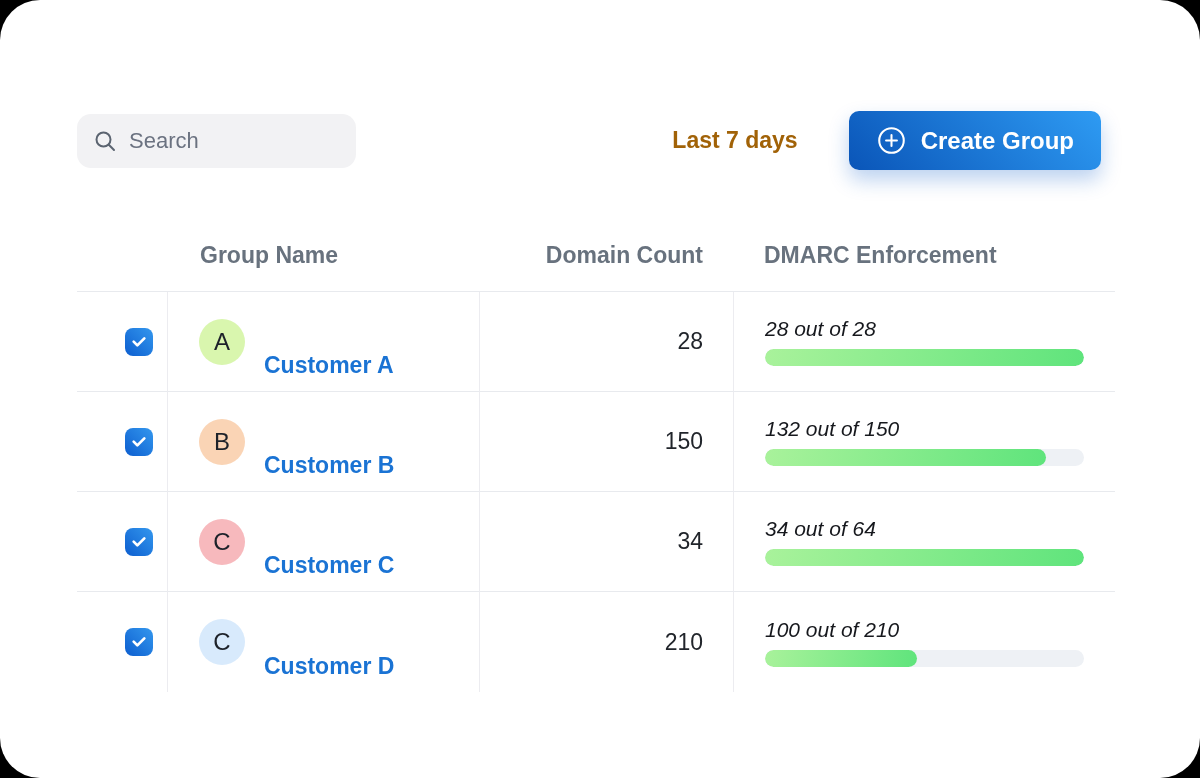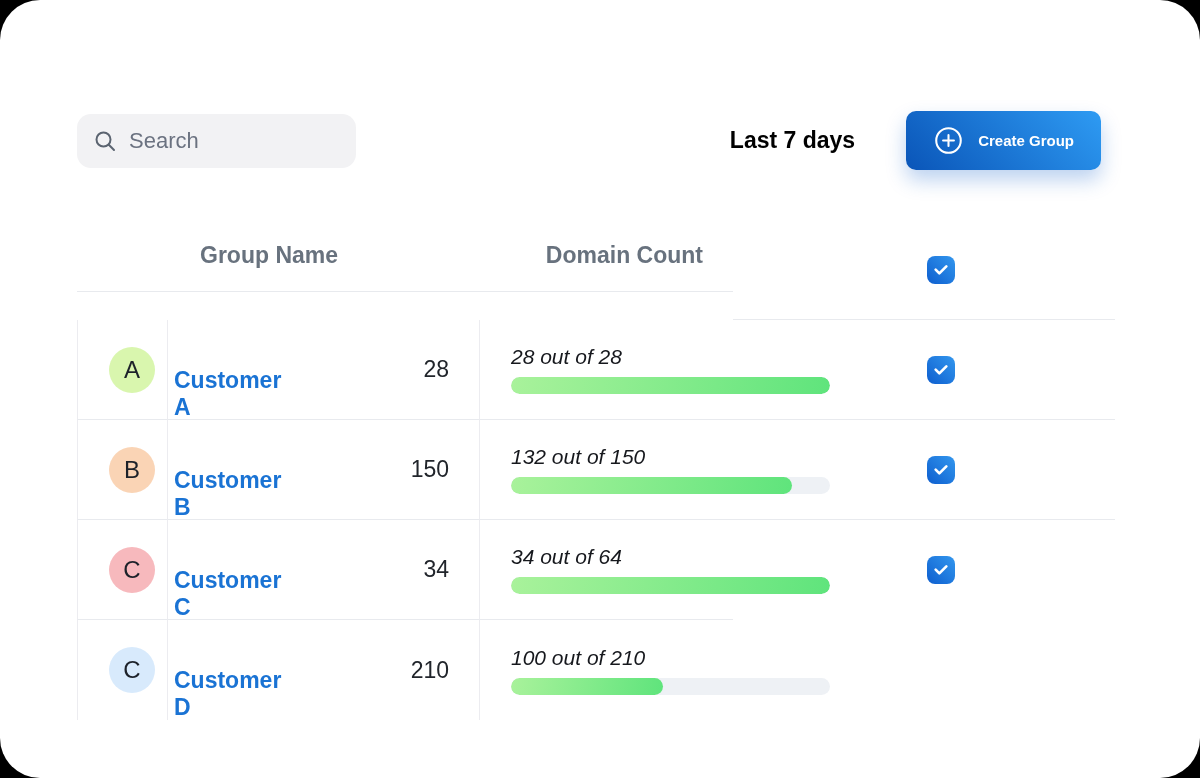--- a/index.html
+++ b/index.html
@@ -33,30 +33,30 @@
   }
   .search-box svg { flex: 0 0 auto; }
   .search-box input {
     border: none; outline: none; background: transparent;
     font-family: "Liberation Sans", sans-serif;
     font-size: 22px; color: #15803d; width: 100%;
   }
   .search-box input::placeholder { color: #6b7280; opacity: 1; }
   .toolbar-spacer { flex: 1 1 auto; }
   .date-range {
-    font-size: 23px; font-weight: 600; color: #000000;
+    font-size: 23px; font-weight: 600; color: #a16207;
     white-space: nowrap;
   }
   .create-btn {
     margin-left: 51px;
     height: 59px; padding: 0 27px;
     border: none; border-radius: 10px;
     background: linear-gradient(45deg, #0a55b8 0%, #2e9bf3 100%);
     color: #ffffff; font-family: "Liberation Sans", sans-serif;
-    font-size: 15px; font-weight: 600;
+    font-size: 24px; font-weight: 600;
     display: flex; align-items: center; gap: 14px;
     cursor: pointer;
     box-shadow: 0 10px 20px rgba(15, 95, 200, 0.28);
     white-space: nowrap;
   }
 
   
   .grid {
     margin: 50px 85px 0 77px;
     display: grid;
@@ -138,20 +138,21 @@
         <line x1="7.8" y1="12" x2="16.2" y2="12"></line>
       </svg>
       <span>Create Group</span>
     </button>
   </div>
 
   <div class="grid">
     <div class="th c1"></div>
     <div class="th c2">Group Name</div>
     <div class="th c3">Domain Count</div>
+    <div class="th c4">DMARC Enforcement</div>
     <div style="display:contents" id="table-body">
   <div class="row">
     <div class="td c1">
       <span class="checkbox" role="checkbox" aria-checked="true">
         <svg width="16" height="16" viewBox="0 0 24 24" fill="none" stroke="#ffffff" stroke-width="4" stroke-linecap="round" stroke-linejoin="round">
           <polyline points="20 6.5 9.5 17 4 11.5"></polyline>
         </svg>
       </span>
     </div>
     <div class="td c2">

